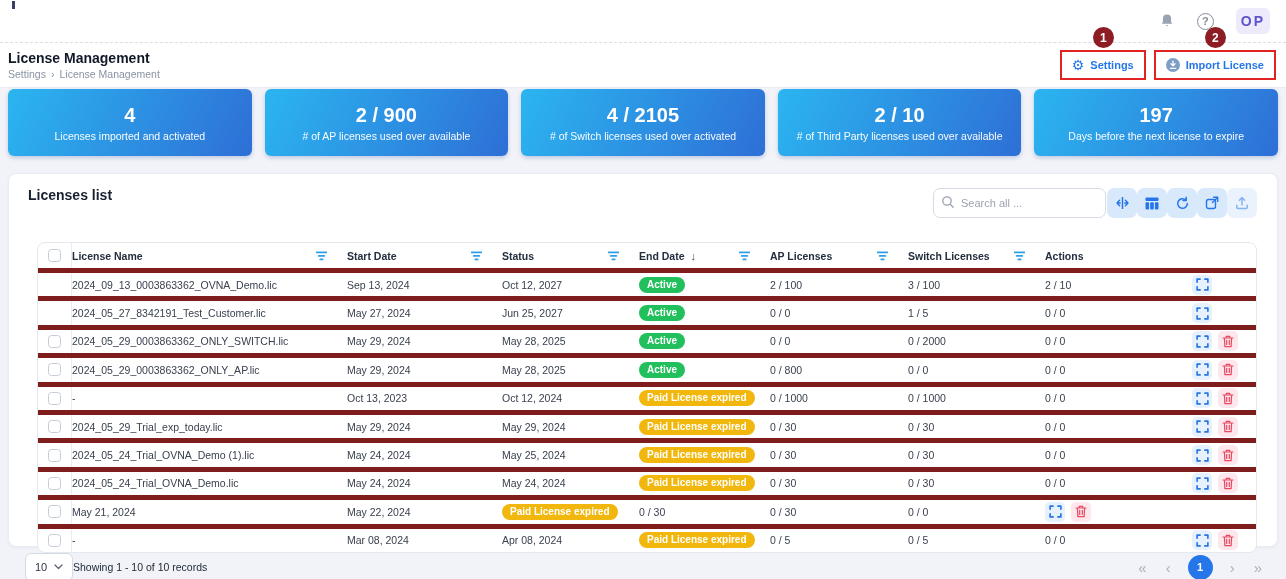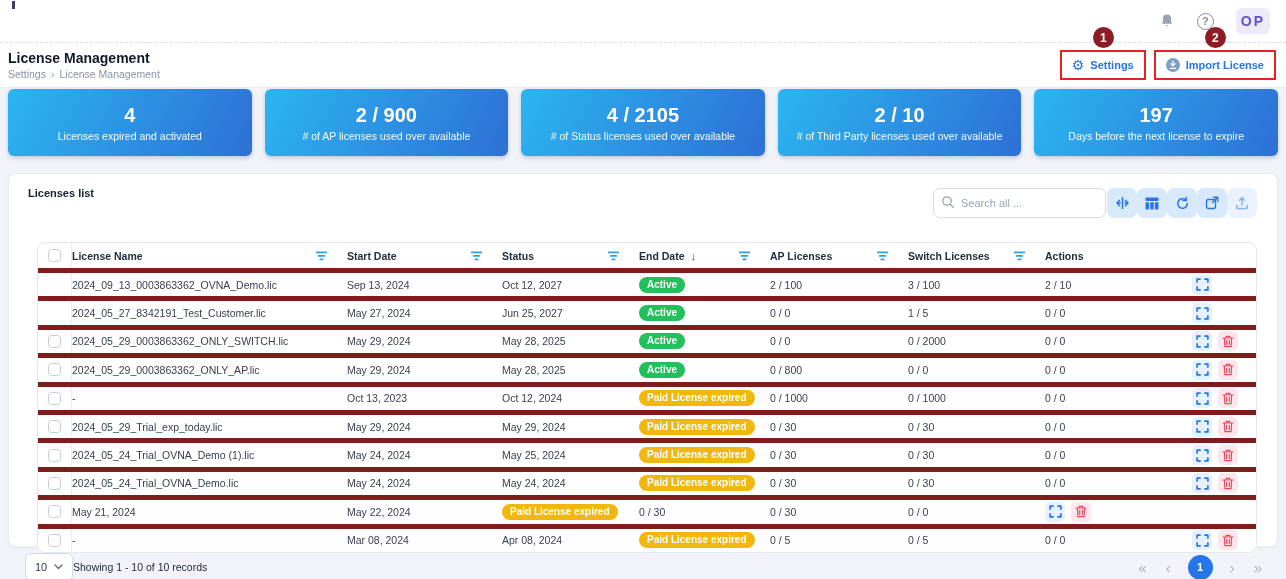--- a/index.html
+++ b/index.html
@@ -36,21 +36,21 @@
   .card { flex:1; height:67px; border-radius:6px; color:#fff; text-align:center;
           background:linear-gradient(115deg, var(--card-gradient-start), var(--card-gradient-end));
           display:flex; flex-direction:column; align-items:center; justify-content:center; gap:3px;
           box-shadow:0 2px 4px rgba(30,80,160,.25); }
   .card-value { font-size:20px; font-weight:bold; }
   .card-label { font-size:10.5px; font-weight:500; opacity:.97; }
 
   
   .panel { position:relative; margin:17px 8px 0; height:374px; background:#fff;
            border:1px solid #e9ecf2; border-radius:8px; box-shadow:0 1px 3px rgba(20,40,80,.05); }
-  .panel-title { position:absolute; left:19px; top:13px; font-size:11px; font-weight:bold; color:#16202e; }
+  .panel-title { position:absolute; left:19px; top:13px; font-size:14px; font-weight:bold; color:#16202e; }
   .panel-tools { position:absolute; top:14px; right:20px; display:flex; }
   .searchbox { position:relative; width:173px; height:30px; margin-right:1px; }
   .searchbox input { width:100%; height:100%; border:1px solid #d6dbe4; border-radius:7px;
                      padding:0 8px 0 27px; font-family:inherit; font-size:11px; color:#39414e; outline:none; }
   .searchbox input::placeholder { color:#9aa3b2; }
   .search-icon { position:absolute; left:8px; top:7px; color:#9aa3b2; }
   .tool-btn { width:30px; height:30px; border:none; border-radius:7px; background:var(--toolbar-btn-bg);
               color:var(--accent-blue); display:flex; align-items:center; justify-content:center; cursor:pointer; }
   .tool-btn.disabled { opacity:.55; }
 
@@ -130,29 +130,29 @@
         </span>
         <span>Import License</span>
       </button>
     </div>
   </div>
 </div>
 
 <div class="cards">
   <div class="card">
     <div class="card-value">4</div>
-    <div class="card-label">Licenses expired and activated</div>
+    <div class="card-label">Licenses imported and activated</div>
   </div>
   <div class="card">
     <div class="card-value">2 / 900</div>
     <div class="card-label"># of AP licenses used over available</div>
   </div>
   <div class="card">
     <div class="card-value">4 / 2105</div>
-    <div class="card-label"># of Status licenses used over available</div>
+    <div class="card-label"># of Switch licenses used over activated</div>
   </div>
   <div class="card">
     <div class="card-value">2 / 10</div>
     <div class="card-label"># of Third Party licenses used over available</div>
   </div>
   <div class="card">
     <div class="card-value">197</div>
     <div class="card-label">Days before the next license to expire</div>
   </div>
 </div>

